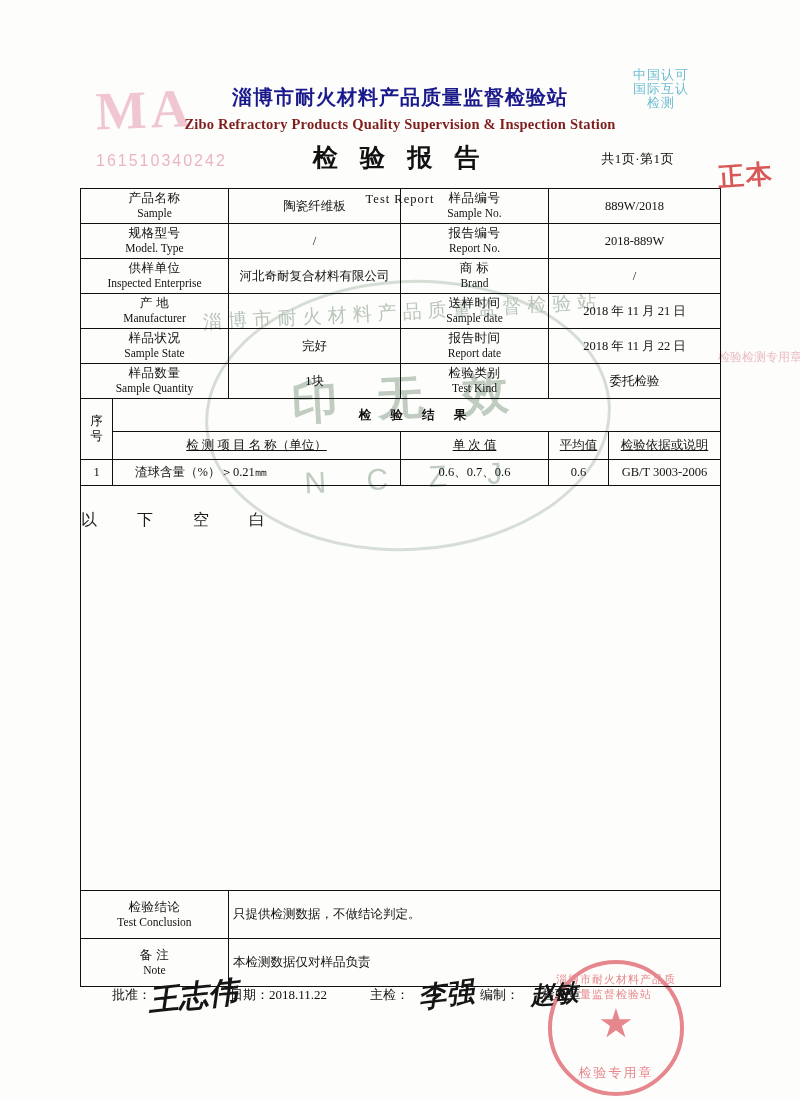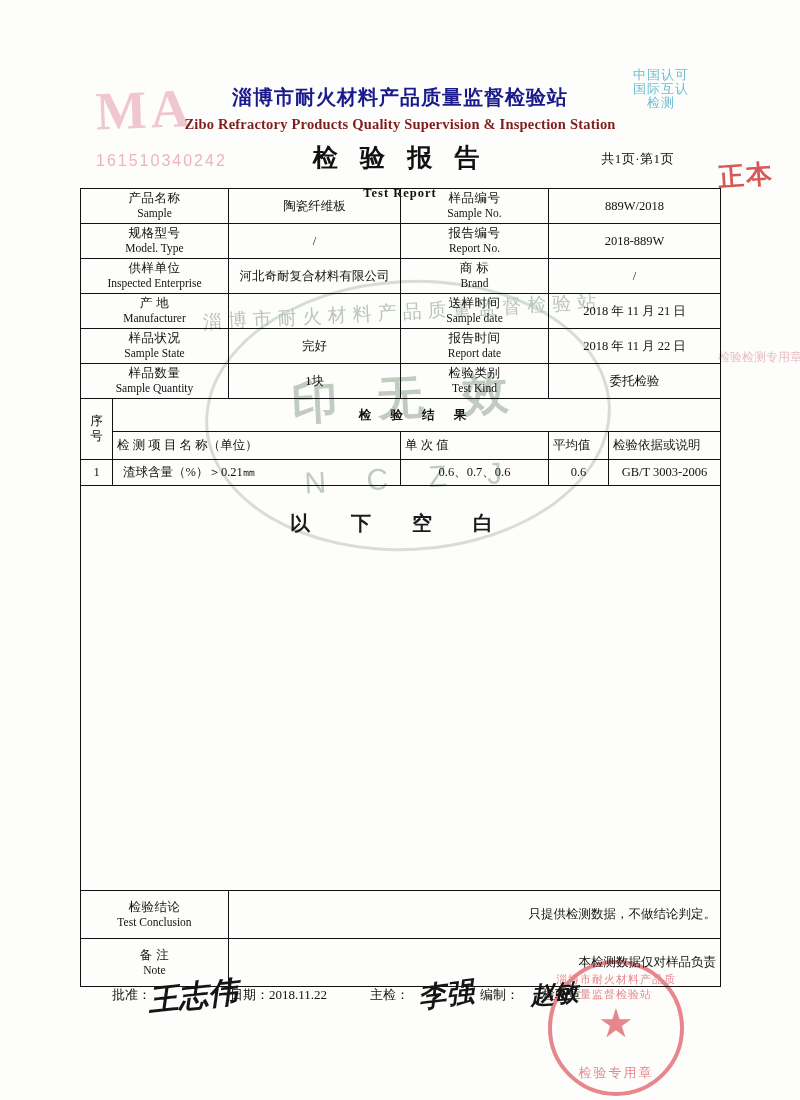--- a/index.html
+++ b/index.html
@@ -177,23 +177,23 @@
     letter-spacing: .2px;
   }
   .report-cn {
     font-size: 25px;
     font-weight: bold;
     letter-spacing: 8px;
     margin-top: 8px;
   }
   .report-en {
     font-size: 12.5px;
-    font-weight: bold;
+    font-weight: normal;
     letter-spacing: 1px;
-    margin-top: 12px;
+    margin-top: 18px;
   }
   .pageinfo {
     position: absolute;
     right: 126px;
     top: 66px;
     font-size: 13px;
     letter-spacing: .5px;
   }
 
   
@@ -231,39 +231,41 @@
     font-weight: bold;
     letter-spacing: 8px;
     height: 28px;
   }
   .seq {
     width: 32px;
     text-align: center;
     line-height: 15px;
   }
   .colhead {
+    text-align: center;
     font-size: 12.5px;
+    text-decoration: underline;
   }
   .blank-cell {
     height: 400px;
     position: relative;
   }
   .blank-text {
     position: absolute;
     left: 0;
     top: 24px;
     width: 100%;
-    text-align: center;
-    font-size: 20px;
+    text-align: left;
+    font-size: 16px;
     letter-spacing: 18px;
-    font-weight: bold;
+    font-weight: normal;
     color: #1b1b1b;
   }
   .concl-val {
-    text-align: right;
+    text-align: left;
     font-size: 13px;
     margin-top: 32px;
   }
 
   
   .footer {
     position: absolute;
     left: 80px;
     top: 982px;
     width: 640px;
@@ -410,21 +412,21 @@
 
       <tr style="height:28px">
         <td class="colhead" colspan="2">检 测 项 目 名 称（单位）</td>
         <td class="colhead">单  次  值</td>
         <td class="colhead">平均值</td>
         <td class="colhead">检验依据或说明</td>
       </tr>
 
       <tr style="height:26px">
         <td class="val">1</td>
-        <td class="val" colspan="2" style="text-align:left;padding-left:10px">渣球含量（%）＞0.21㎜</td>
+        <td class="val" colspan="2" style="text-align:left;padding-left:22px">渣球含量（%）＞0.21㎜</td>
         <td class="val">0.6、0.7、0.6</td>
         <td class="val">0.6</td>
         <td class="val">GB/T 3003-2006</td>
       </tr>
 
       <tr>
         <td class="blank-cell" colspan="6">
           <div class="blank-text">以 下 空 白</div>
         </td>
       </tr>

